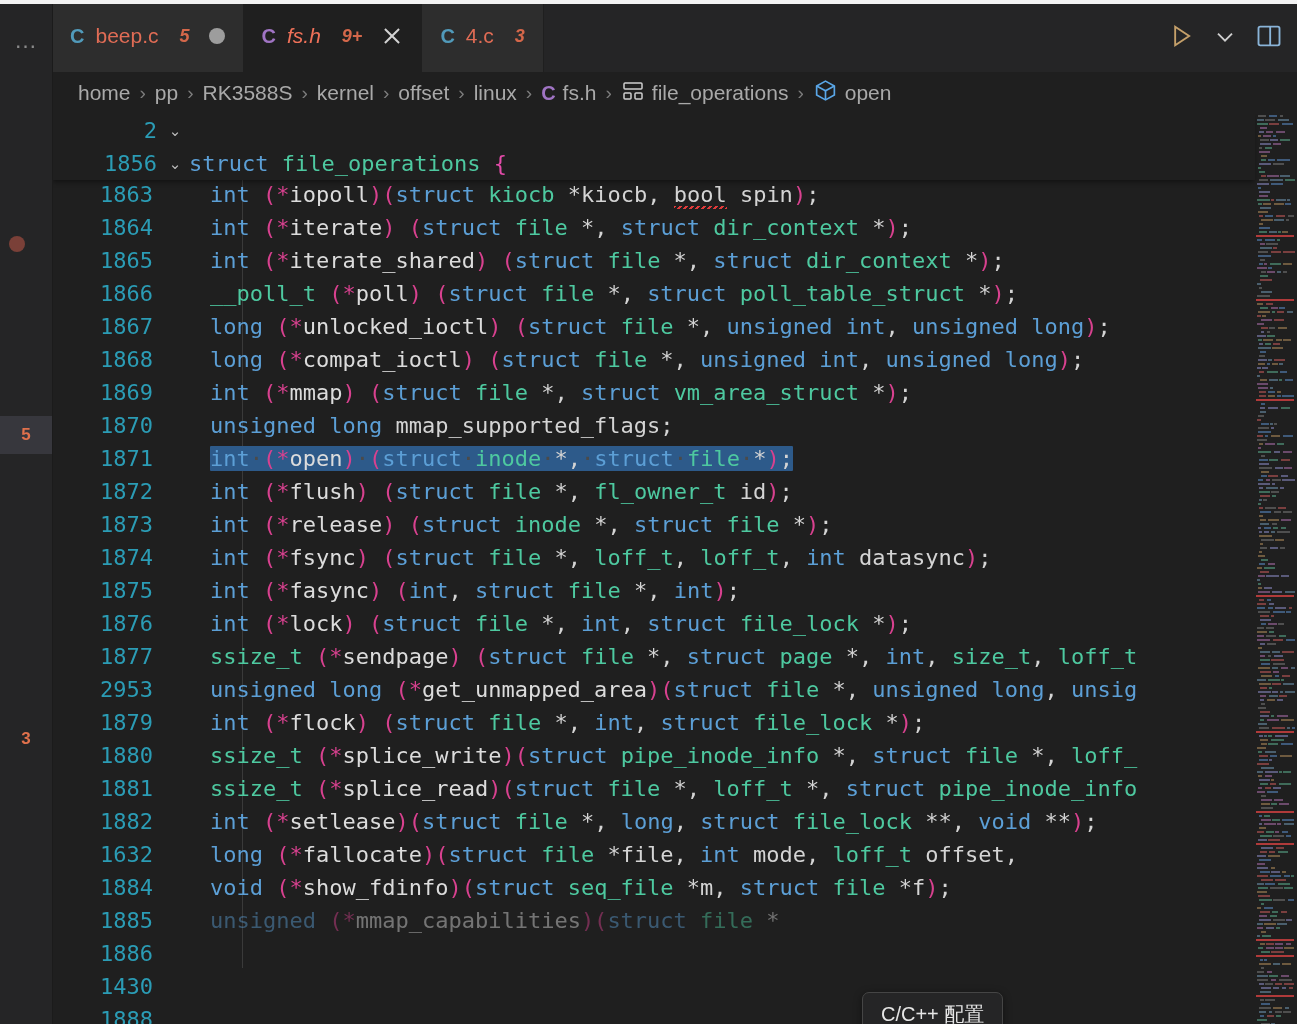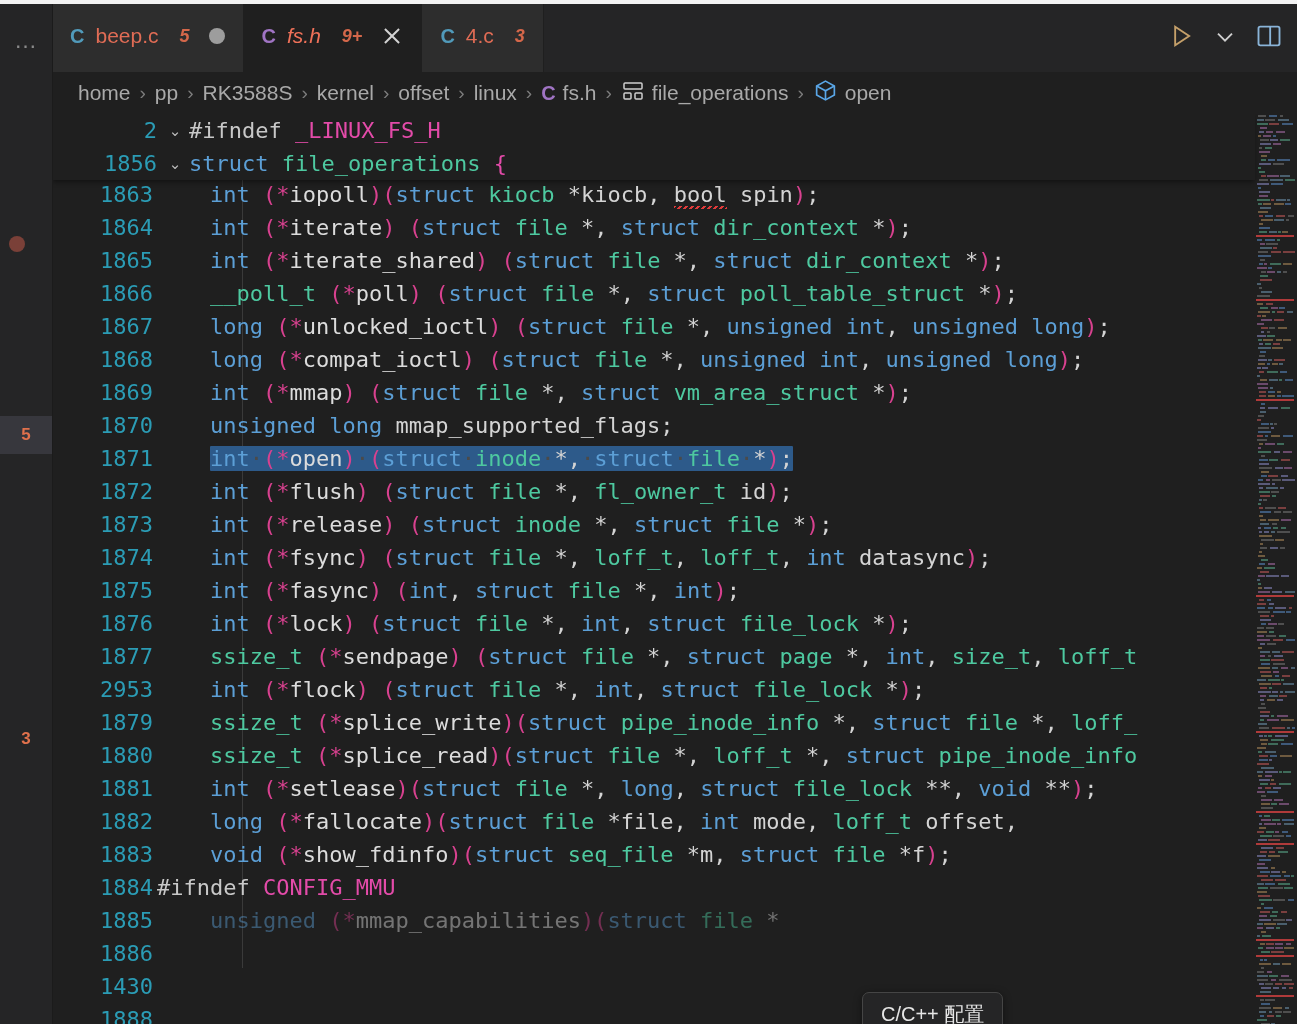--- a/index.html
+++ b/index.html
@@ -258,21 +258,20 @@
         </svg>
       </span>
       <span>open</span>
     </span>
   </div>
 
   <div class="sticky">
     <div class="srow">
       <span class="ln">2</span>
       <span class="chev">⌄</span>
-      <span class="code"><span class="pp">#ifndef </span><span class="mac">_LINUX_FS_H</span></span>
     </div>
     <div class="srow">
       <span class="ln">1856</span>
       <span class="chev">⌄</span>
       <span class="code"><span class="kw">struct </span><span class="ty">file_operations</span><span class="id"> </span><span class="mac">{</span></span>
     </div>
   </div>
 
   <div class="editor">
     <div class="gutter">
@@ -289,21 +288,21 @@
         <div class="gline">1873</div>
         <div class="gline">1874</div>
         <div class="gline">1875</div>
         <div class="gline">1876</div>
         <div class="gline">1877</div>
         <div class="gline">2953</div>
         <div class="gline">1879</div>
         <div class="gline">1880</div>
         <div class="gline">1881</div>
         <div class="gline">1882</div>
-        <div class="gline">1883</div>
+        <div class="gline">1632</div>
         <div class="gline">1884</div>
         <div class="gline">1885</div>
         <div class="gline">1886</div>
         <div class="gline">1430</div>
         <div class="gline">1888</div>
       </div>
     <div class="content">
       <div class="indentguide"></div>
     <div class="cline"><span class="id">    </span><span class="kw">int</span><span class="id"> </span><span class="pn">(*</span><span class="fn">iopoll</span><span class="pn">)(</span><span class="kw">struct </span><span class="ty">kiocb</span><span class="id"> *</span><span class="id">kiocb</span><span class="id">, </span><span class="id squig">bool</span><span class="id"> spin</span><span class="pn">)</span><span class="id">;</span></div>
         <div class="cline"><span class="id">    </span><span class="kw">int</span><span class="id"> </span><span class="pn">(*</span><span class="fn">iterate</span><span class="pn">)</span><span class="id"> </span><span class="pn">(</span><span class="kw">struct </span><span class="ty">file</span><span class="id"> *, </span><span class="kw">struct </span><span class="ty">dir_context</span><span class="id"> *</span><span class="pn">)</span><span class="id">;</span></div>
@@ -313,27 +312,27 @@
         <div class="cline"><span class="id">    </span><span class="kw">long</span><span class="id"> </span><span class="pn">(*</span><span class="fn">compat_ioctl</span><span class="pn">)</span><span class="id"> </span><span class="pn">(</span><span class="kw">struct </span><span class="ty">file</span><span class="id"> *, </span><span class="kw">unsigned int</span><span class="id">, </span><span class="kw">unsigned long</span><span class="pn">)</span><span class="id">;</span></div>
         <div class="cline"><span class="id">    </span><span class="kw">int</span><span class="id"> </span><span class="pn">(*</span><span class="fn">mmap</span><span class="pn">)</span><span class="id"> </span><span class="pn">(</span><span class="kw">struct </span><span class="ty">file</span><span class="id"> *, </span><span class="kw">struct </span><span class="ty">vm_area_struct</span><span class="id"> *</span><span class="pn">)</span><span class="id">;</span></div>
         <div class="cline"><span class="id">    </span><span class="kw">unsigned long</span><span class="id"> mmap_supported_flags;</span></div>
         <div class="cline"><span>    </span><span class="sel"><span class="kw">int</span><span class="ws">·</span><span class="pn">(*</span><span class="fn">open</span><span class="pn">)</span><span class="ws">·</span><span class="pn">(</span><span class="kw">struct</span><span class="ws">·</span><span class="ty">inode</span><span class="ws">·</span><span class="id">*,</span><span class="ws">·</span><span class="kw">struct</span><span class="ws">·</span><span class="ty">file</span><span class="ws">·</span><span class="id">*</span><span class="pn">)</span><span class="id">;</span></span></div>
         <div class="cline"><span class="id">    </span><span class="kw">int</span><span class="id"> </span><span class="pn">(*</span><span class="fn">flush</span><span class="pn">)</span><span class="id"> </span><span class="pn">(</span><span class="kw">struct </span><span class="ty">file</span><span class="id"> *, </span><span class="ty">fl_owner_t</span><span class="id"> id</span><span class="pn">)</span><span class="id">;</span></div>
         <div class="cline"><span class="id">    </span><span class="kw">int</span><span class="id"> </span><span class="pn">(*</span><span class="fn">release</span><span class="pn">)</span><span class="id"> </span><span class="pn">(</span><span class="kw">struct </span><span class="ty">inode</span><span class="id"> *, </span><span class="kw">struct </span><span class="ty">file</span><span class="id"> *</span><span class="pn">)</span><span class="id">;</span></div>
         <div class="cline"><span class="id">    </span><span class="kw">int</span><span class="id"> </span><span class="pn">(*</span><span class="fn">fsync</span><span class="pn">)</span><span class="id"> </span><span class="pn">(</span><span class="kw">struct </span><span class="ty">file</span><span class="id"> *, </span><span class="ty">loff_t</span><span class="id">, </span><span class="ty">loff_t</span><span class="id">, </span><span class="kw">int</span><span class="id"> datasync</span><span class="pn">)</span><span class="id">;</span></div>
         <div class="cline"><span class="id">    </span><span class="kw">int</span><span class="id"> </span><span class="pn">(*</span><span class="fn">fasync</span><span class="pn">)</span><span class="id"> </span><span class="pn">(</span><span class="kw">int</span><span class="id">, </span><span class="kw">struct </span><span class="ty">file</span><span class="id"> *, </span><span class="kw">int</span><span class="pn">)</span><span class="id">;</span></div>
         <div class="cline"><span class="id">    </span><span class="kw">int</span><span class="id"> </span><span class="pn">(*</span><span class="fn">lock</span><span class="pn">)</span><span class="id"> </span><span class="pn">(</span><span class="kw">struct </span><span class="ty">file</span><span class="id"> *, </span><span class="kw">int</span><span class="id">, </span><span class="kw">struct </span><span class="ty">file_lock</span><span class="id"> *</span><span class="pn">)</span><span class="id">;</span></div>
         <div class="cline"><span class="id">    </span><span class="ty">ssize_t</span><span class="id"> </span><span class="pn">(*</span><span class="fn">sendpage</span><span class="pn">)</span><span class="id"> </span><span class="pn">(</span><span class="kw">struct </span><span class="ty">file</span><span class="id"> *, </span><span class="kw">struct </span><span class="ty">page</span><span class="id"> *, </span><span class="kw">int</span><span class="id">, </span><span class="ty">size_t</span><span class="id">, </span><span class="ty">loff_t</span></div>
+        <div class="cline"><span class="id">    </span><span class="kw">unsigned long</span><span class="id"> </span><span class="pn">(*</span><span class="fn">get_unmapped_area</span><span class="pn">)(</span><span class="kw">struct </span><span class="ty">file</span><span class="id"> *, </span><span class="kw">unsigned long</span><span class="id">, </span><span class="kw">unsig</span></div>
         <div class="cline"><span class="id">    </span><span class="kw">int</span><span class="id"> </span><span class="pn">(*</span><span class="fn">flock</span><span class="pn">)</span><span class="id"> </span><span class="pn">(</span><span class="kw">struct </span><span class="ty">file</span><span class="id"> *, </span><span class="kw">int</span><span class="id">, </span><span class="kw">struct </span><span class="ty">file_lock</span><span class="id"> *</span><span class="pn">)</span><span class="id">;</span></div>
         <div class="cline"><span class="id">    </span><span class="ty">ssize_t</span><span class="id"> </span><span class="pn">(*</span><span class="fn">splice_write</span><span class="pn">)(</span><span class="kw">struct </span><span class="ty">pipe_inode_info</span><span class="id"> *, </span><span class="kw">struct </span><span class="ty">file</span><span class="id"> *, </span><span class="ty">loff_</span></div>
         <div class="cline"><span class="id">    </span><span class="ty">ssize_t</span><span class="id"> </span><span class="pn">(*</span><span class="fn">splice_read</span><span class="pn">)(</span><span class="kw">struct </span><span class="ty">file</span><span class="id"> *, </span><span class="ty">loff_t</span><span class="id"> *, </span><span class="kw">struct </span><span class="ty">pipe_inode_info</span></div>
         <div class="cline"><span class="id">    </span><span class="kw">int</span><span class="id"> </span><span class="pn">(*</span><span class="fn">setlease</span><span class="pn">)(</span><span class="kw">struct </span><span class="ty">file</span><span class="id"> *, </span><span class="kw">long</span><span class="id">, </span><span class="kw">struct </span><span class="ty">file_lock</span><span class="id"> **, </span><span class="kw">void</span><span class="id"> **</span><span class="pn">)</span><span class="id">;</span></div>
         <div class="cline"><span class="id">    </span><span class="kw">long</span><span class="id"> </span><span class="pn">(*</span><span class="fn">fallocate</span><span class="pn">)(</span><span class="kw">struct </span><span class="ty">file</span><span class="id"> *file, </span><span class="kw">int</span><span class="id"> mode, </span><span class="ty">loff_t</span><span class="id"> offset,</span></div>
         <div class="cline"><span class="id">    </span><span class="kw">void</span><span class="id"> </span><span class="pn">(*</span><span class="fn">show_fdinfo</span><span class="pn">)(</span><span class="kw">struct </span><span class="ty">seq_file</span><span class="id"> *m, </span><span class="kw">struct </span><span class="ty">file</span><span class="id"> *f</span><span class="pn">)</span><span class="id">;</span></div>
-        <div class="cline"><span class="pp">#ifndef </span><span class="mac">CONFIG_MMU</span></div>
         <div class="cline dim"><span class="id">    </span><span class="kw">unsigned</span><span class="id"> </span><span class="pn">(*</span><span class="fn">mmap_capabilities</span><span class="pn">)(</span><span class="kw">struct </span><span class="ty">file</span><span class="id"> *</span></div>
       </div>
   </div>
 
   <div class="minimap">
       <div class="mmrow">
         <span class="mmseg" style="left: 3px; width: 8px; background: rgb(79, 79, 79);"></span>
         <span class="mmseg" style="left: 14px; width: 8px; background: rgb(63, 90, 122);"></span>
         <span class="mmseg" style="left: 25px; width: 3px; background: rgb(79, 79, 79);"></span>
       </div>

